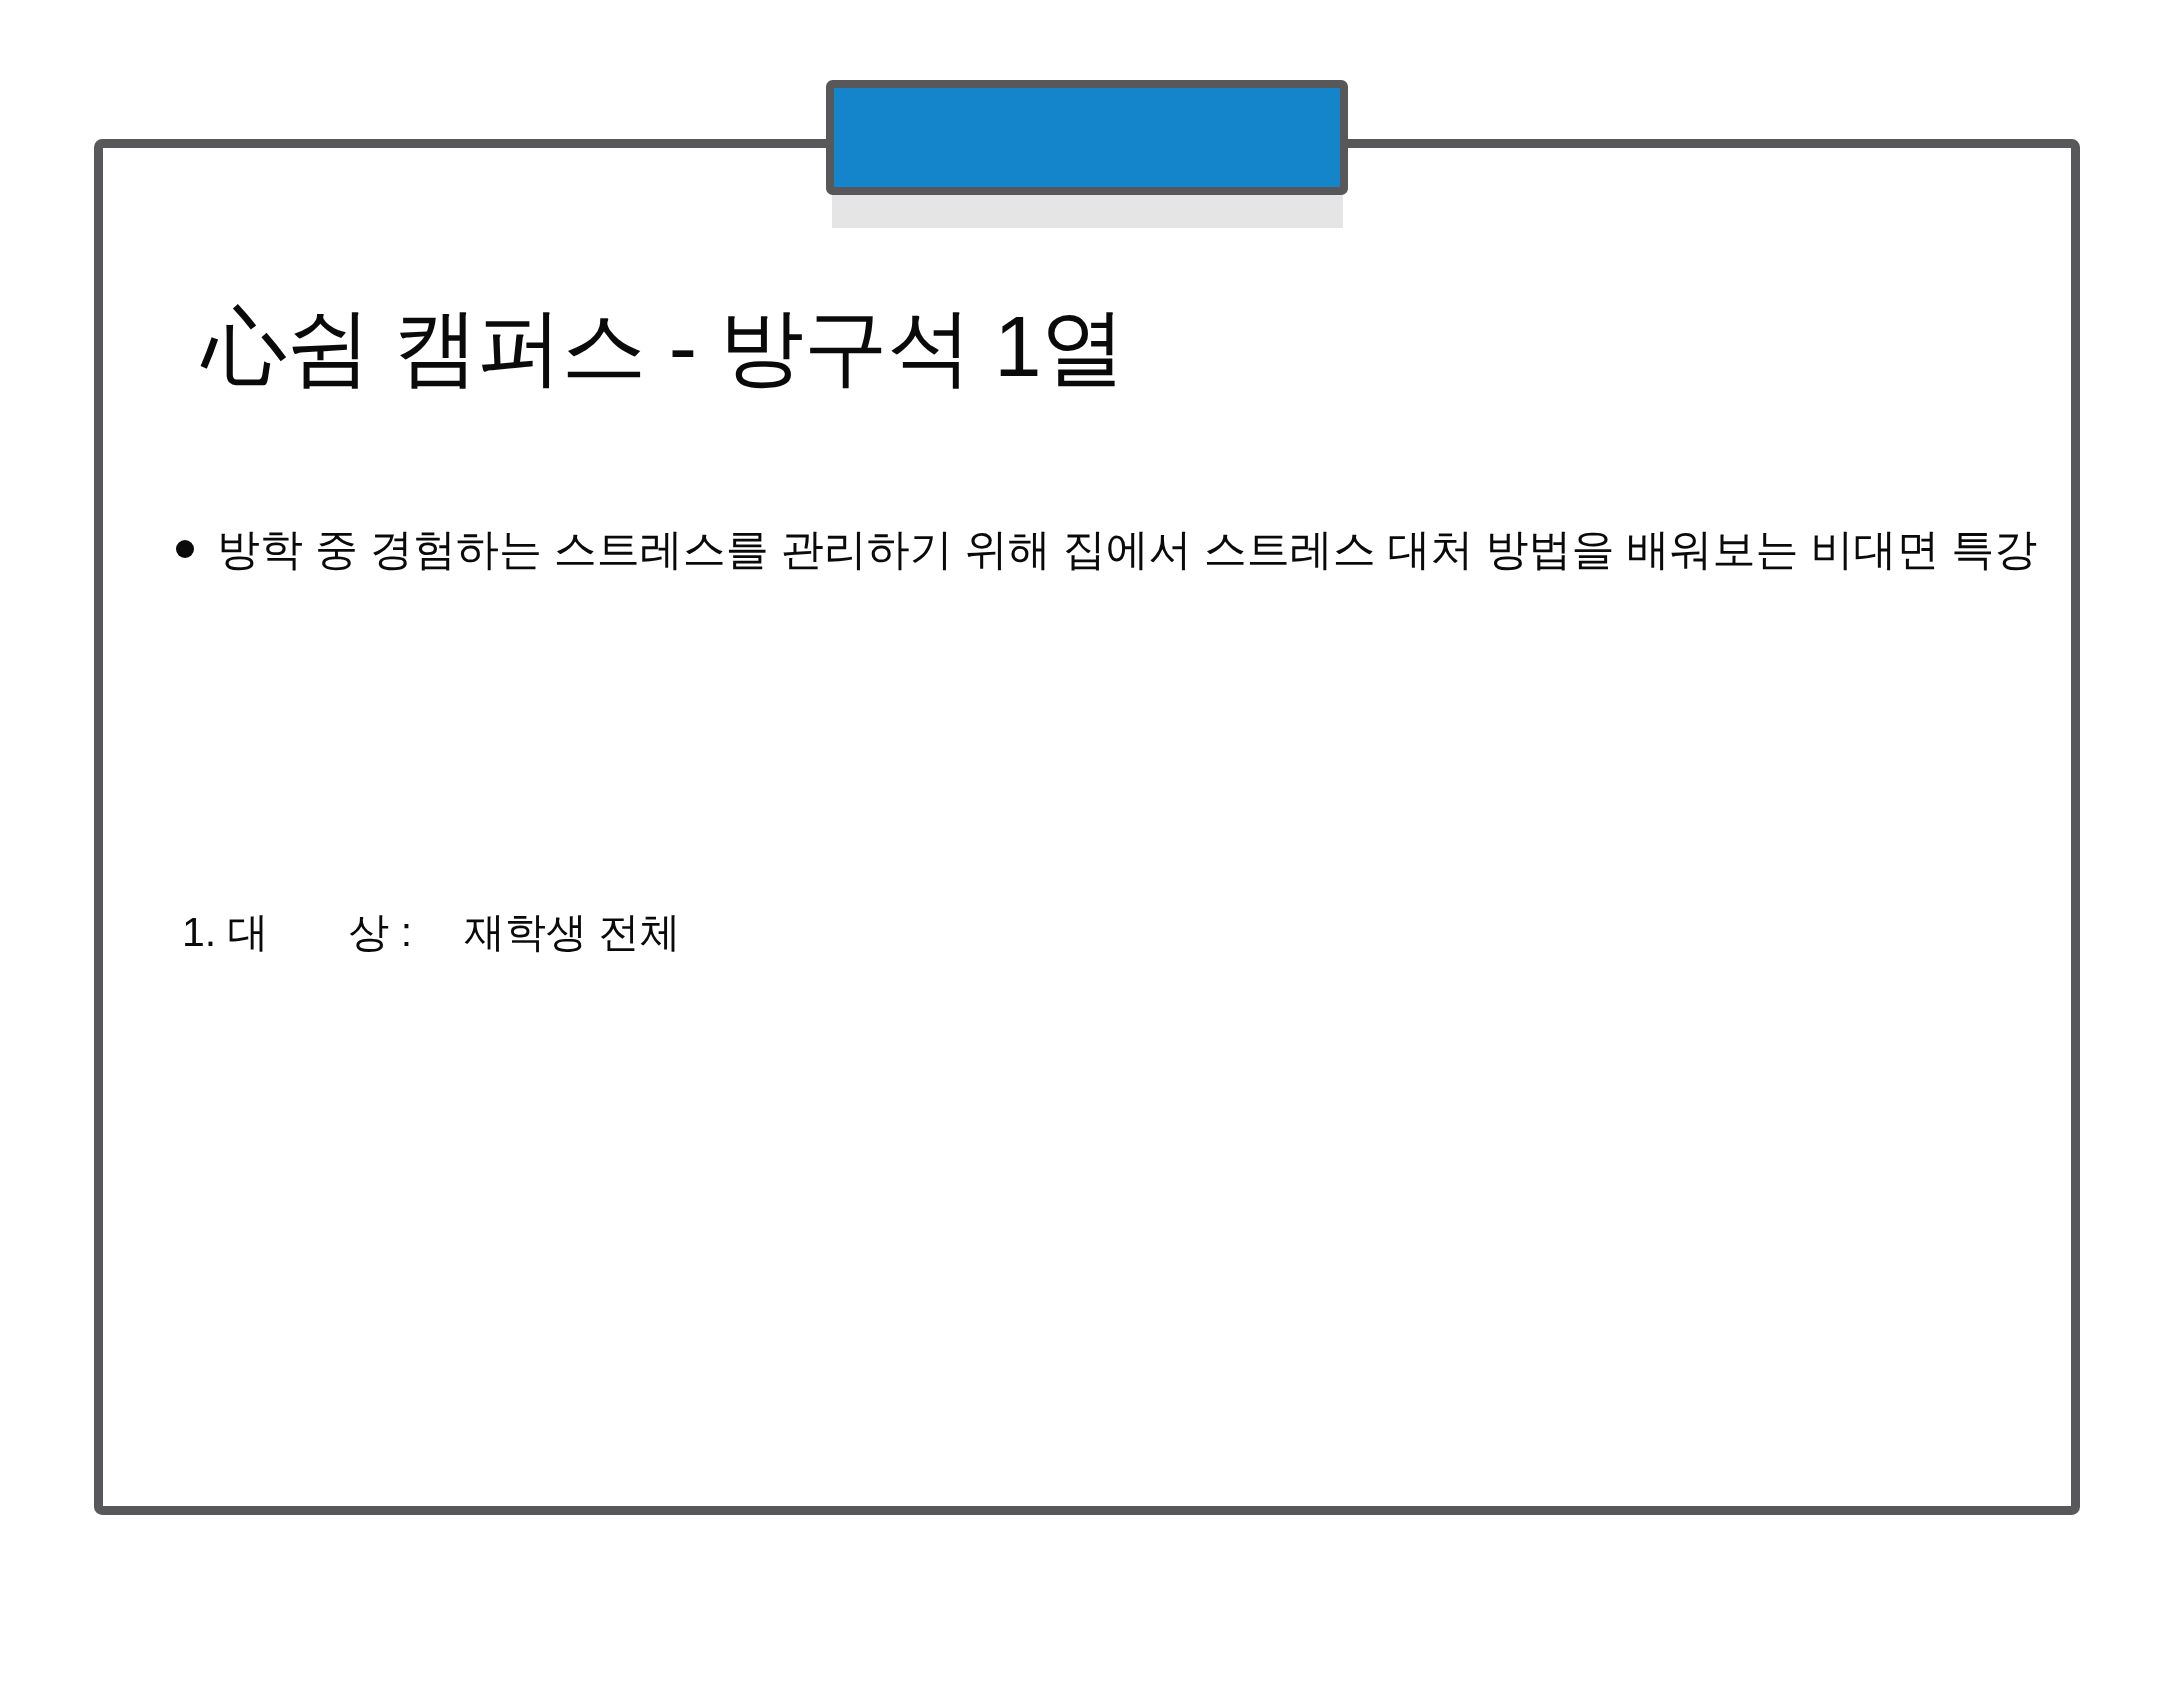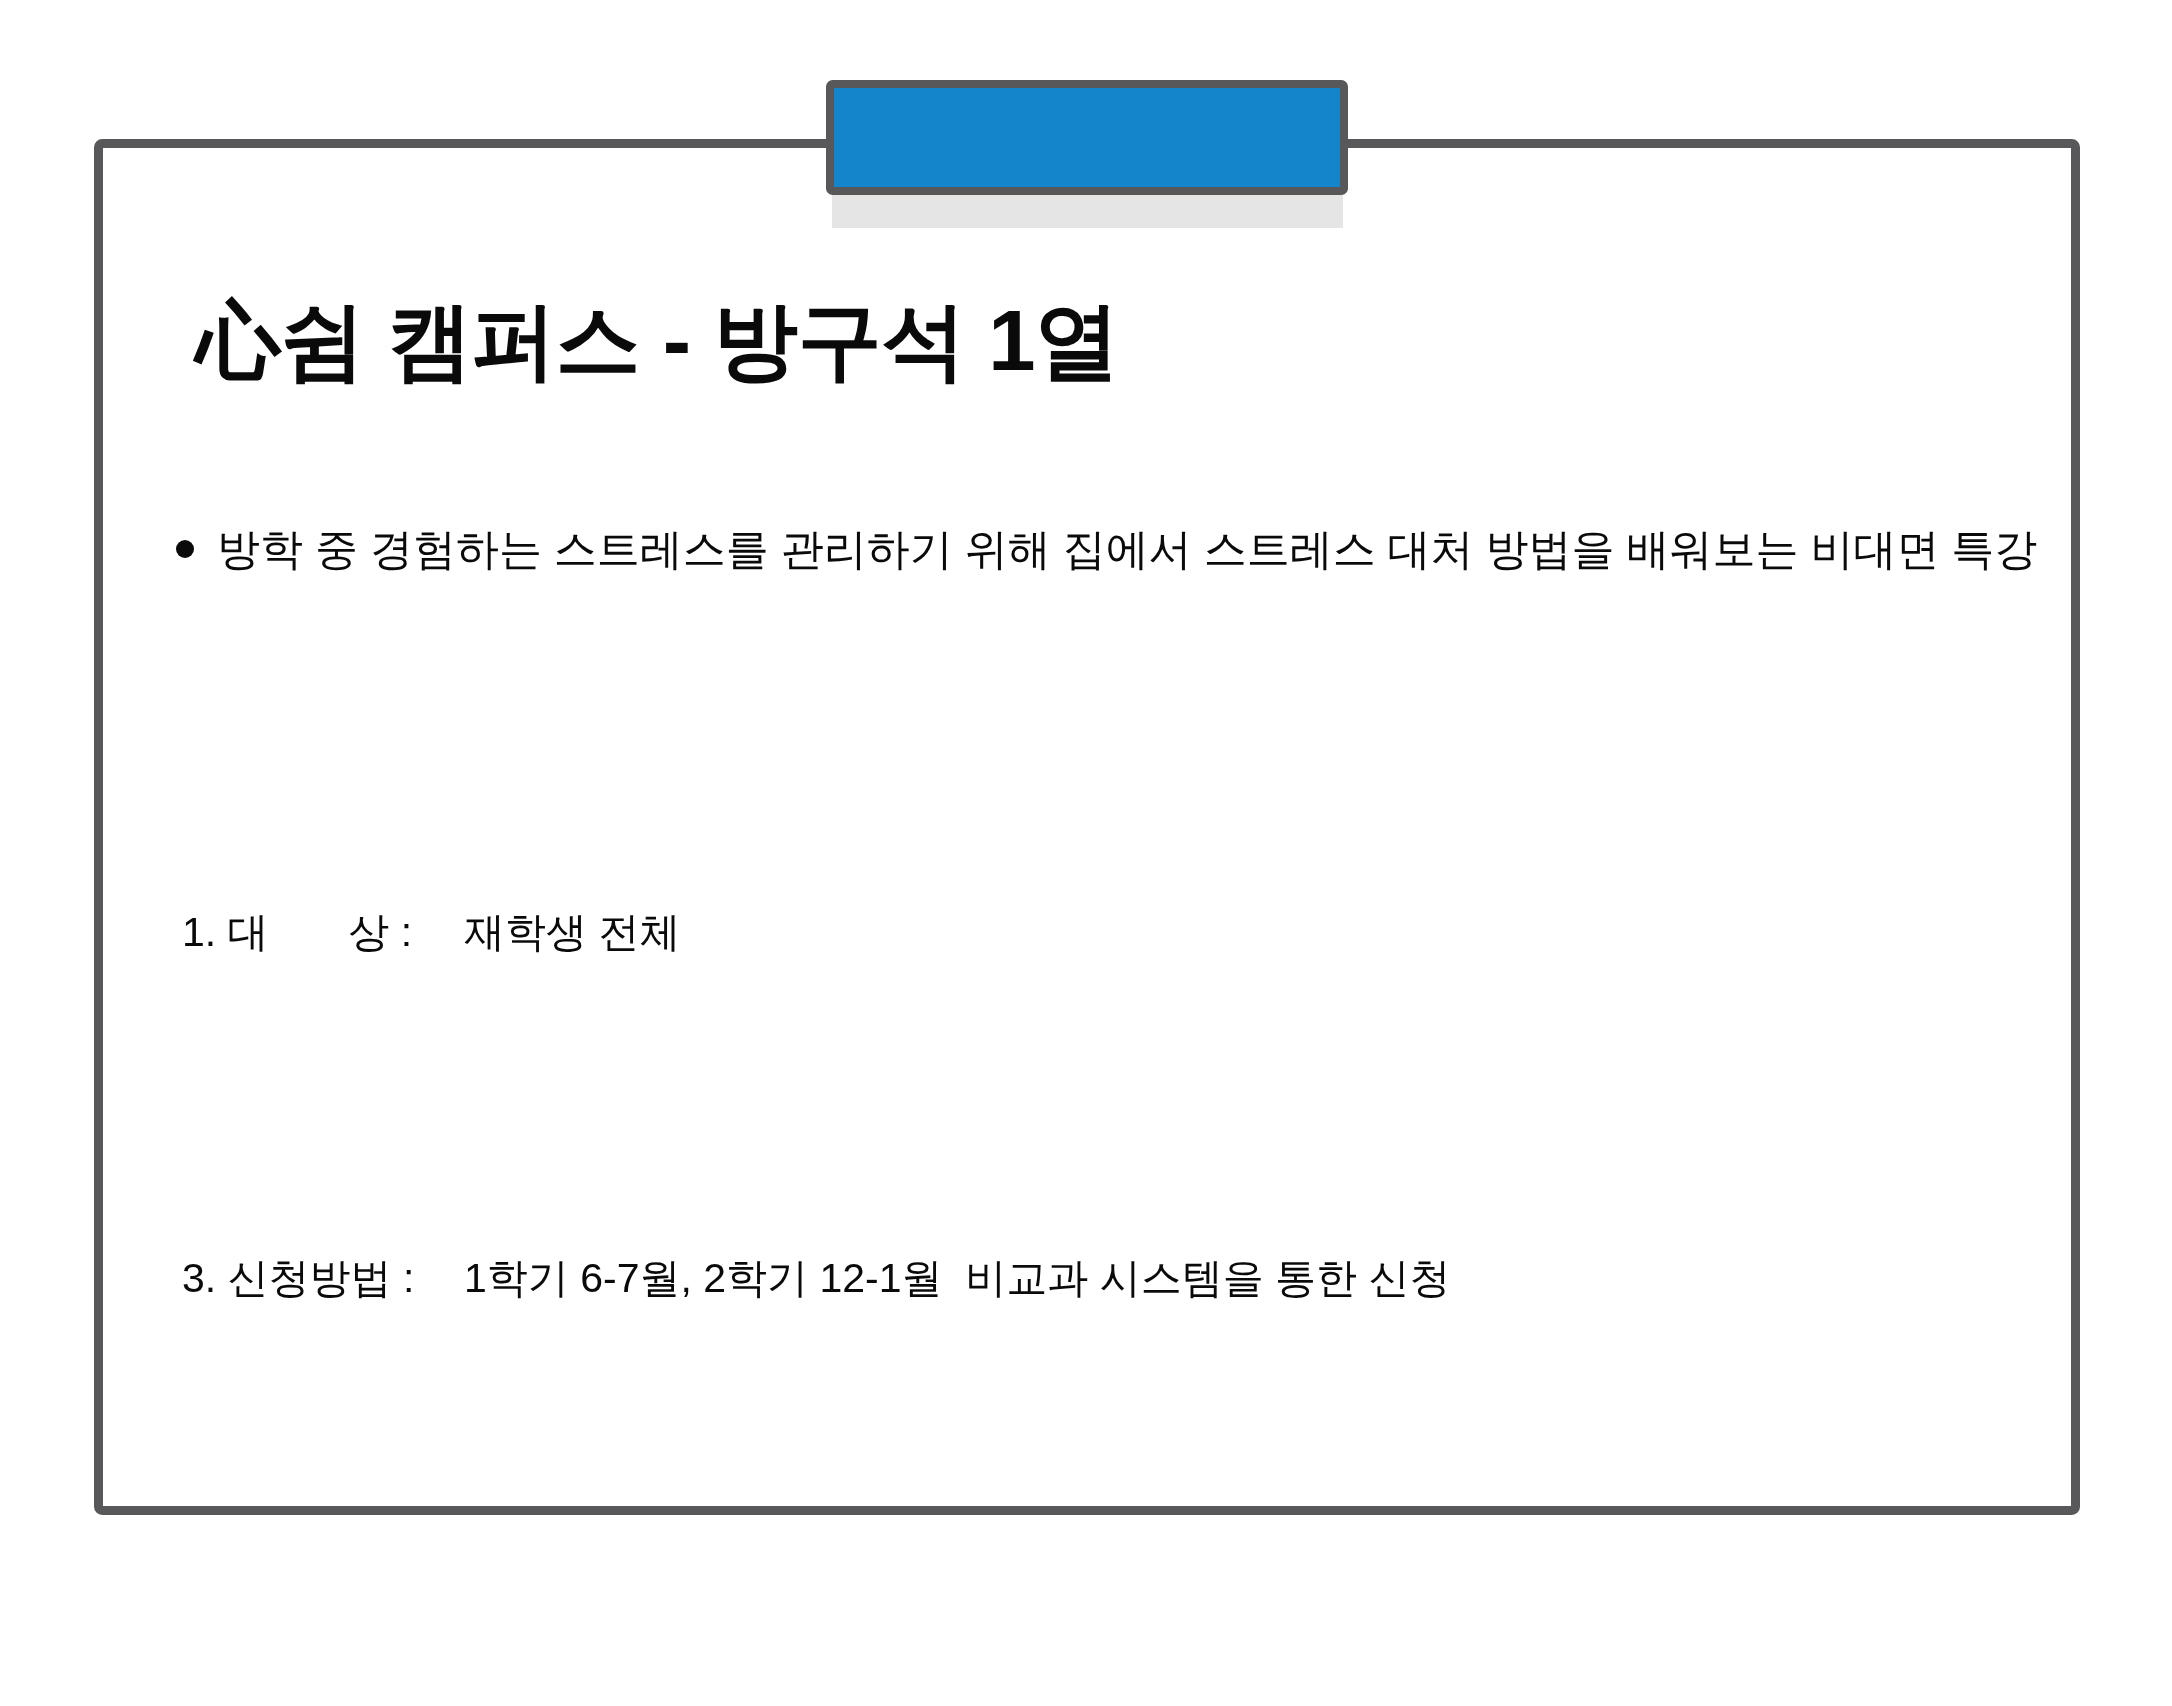--- a/index.html
+++ b/index.html
@@ -42,24 +42,24 @@
     box-sizing: border-box;
     background: #1585cb;
     border: 8.2px solid #58585a;
     border-radius: 6.6px;
     z-index: 3;
   }
 
   .title {
     position: absolute;
     left: 186px; top: 284px;
-    margin: 10px;
+    margin: 16px;
     font-size: 85px;
     line-height: 1.1;
-    font-weight: 700;
+    font-weight: 400;
     letter-spacing: -0.8px;
     white-space: pre;
     z-index: 4;
   }
 
   .bullet-row {
     position: absolute;
     left: 176px; top: 524px;
     display: flex;
     align-items: flex-start;
@@ -111,20 +111,16 @@
     <span class="bullet-dot"></span>
     <span class="bullet-text">방학 중 경험하는 스트레스를 관리하기 위해 집에서 스트레스 대처 방법을 배워보는 비대면 특강</span>
   </div>
 
   <div class="item item-1">
     <span class="label">1. 대       상 :</span>
     <span class="value">재학생 전체</span>
   </div>
 
 
-  <div class="item item-3">
-    <span class="label">3. 신청방법 :</span>
-    <span class="value">1학기 6-7월, 2학기 12-1월  비교과 시스템을 통한 신청</span>
-  </div>
 
 
 </div>
 
 
 </body></html>

